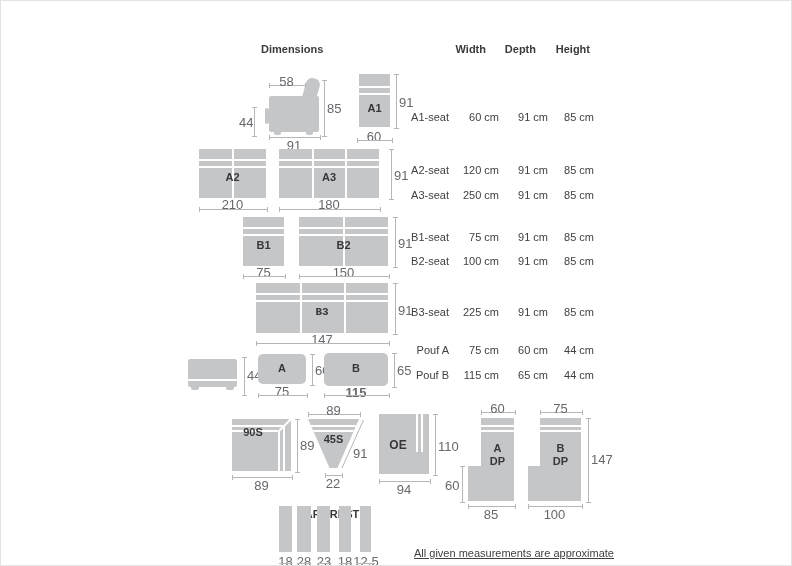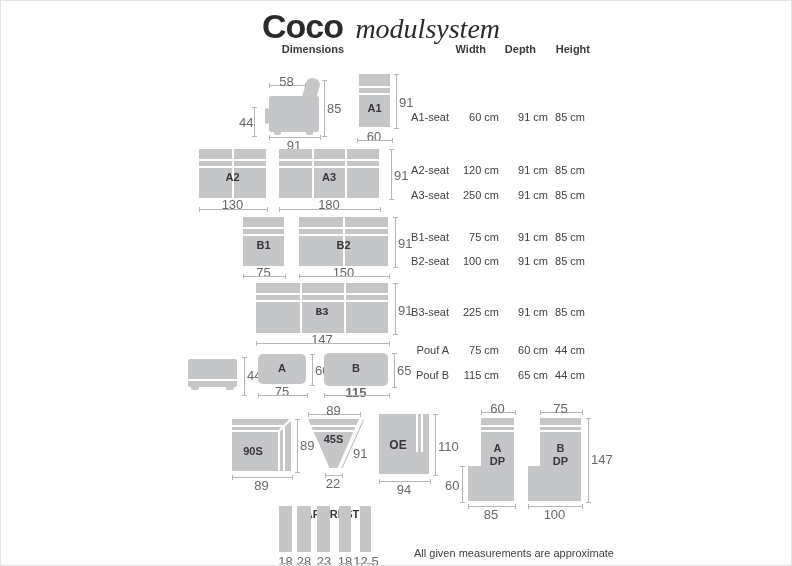--- a/index.html
+++ b/index.html
@@ -7,47 +7,43 @@
         font-family:"Liberation Sans",sans-serif;overflow:hidden;box-sizing:border-box;}
   .abs{position:absolute;}
   
   .title{position:absolute;top:6px;left:0;width:760px;text-align:center;color:#2b2b2d;white-space:nowrap;}
   .title .main{font-weight:bold;font-size:34px;letter-spacing:-1px;}
   .title .sub{font-family:"Liberation Serif",serif;font-style:italic;font-size:28px;margin-left:8px;}
   
   .hdr{position:absolute;top:42px;font-weight:bold;font-size:11px;color:#3b3b3d;}
   .tc{position:absolute;font-size:11px;color:#414042;text-align:right;white-space:nowrap;}
   .c-name{left:370px;width:78px;} .c-w{left:450px;width:48px;}
-  .c-d{left:499px;width:48px;}  .c-h{left:545px;width:48px;text-align:center;}
+  .c-d{left:499px;width:48px;}  .c-h{left:545px;width:48px;}
   
   .box{position:absolute;background:#c5c6c8;}
   .gapH{position:absolute;left:0;right:0;height:2px;background:#fff;}
   .gapV{position:absolute;top:0;bottom:0;width:2px;background:#fff;}
   .mlabel{position:absolute;font-weight:bold;font-size:11px;color:#37373a;text-align:center;white-space:nowrap;}
   
   .dim{position:absolute;font-size:13px;color:#67686c;text-align:center;white-space:nowrap;}
   .dimh{position:absolute;height:5px;border-left:1px solid #b5b6b9;border-right:1px solid #b5b6b9;}
   .dimh::after{content:"";position:absolute;left:0;right:0;top:2px;border-top:1px solid #b5b6b9;}
   .dimv{position:absolute;width:5px;border-top:1px solid #b5b6b9;border-bottom:1px solid #b5b6b9;}
   .dimv::after{content:"";position:absolute;top:0;bottom:0;left:2px;border-left:1px solid #b5b6b9;}
   .uline{position:absolute;height:0;border-top:1px solid #b5b6b9;}
-  .note{position:absolute;font-size:11px;color:#414042;white-space:nowrap;}
+  .note{position:absolute;font-size:11px;color:#414042;white-space:nowrap;text-decoration:underline;}
   .armtitle{position:absolute;font-weight:bold;font-size:11px;color:#37373a;text-align:center;}
 </style>
 </head>
 <body>
 
 <div class="page">
 
-  <div class="title">
-    <span class="main">Coco</span>
-    <span class="sub">modulsystem</span>
-  </div>
-
-  <div class="hdr" style="left:266px;width:92px;text-align:center;">Dimensions</div>
+
+  <div class="hdr" style="left:260px;width:92px;text-align:left;">Dimensions</div>
   <div class="hdr" style="left:437px;width:48px;text-align:right;">Width</div>
   <div class="hdr" style="left:487px;width:48px;text-align:right;">Depth</div>
   <div class="hdr" style="left:539px;width:50px;text-align:right;">Height</div>
 
   <div>
     <span class="tc c-name" style="top:110px">A1-seat</span>
     <span class="tc c-w" style="top:110px">60 cm</span>
     <span class="tc c-d" style="top:110px">91 cm</span>
     <span class="tc c-h" style="top:110px">85 cm</span>
   </div>
@@ -117,21 +113,21 @@
   <div class="dimh" style="left:356px;top:137px;width:34px;"></div>
   <div class="dimv" style="left:393px;top:73px;height:53px;"></div>
   <div class="dim" style="left:398px;top:94px;width:12px;">91</div>
 
   <div class="box" style="left:198px;top:148px;width:67px;height:49px;">
     <div class="gapH" style="top:10px"></div>
     <div class="gapH" style="top:17px"></div>
     <div class="gapV" style="left:33px"></div>
   </div>
   <div class="mlabel" style="left:198px;top:170px;width:67px;">A2</div>
-  <div class="dim" style="left:198px;top:196px;width:67px;">130</div>
+  <div class="dim" style="left:198px;top:196px;width:67px;">210</div>
   <div class="dimh" style="left:198px;top:206px;width:67px;"></div>
 
   <div class="box" style="left:278px;top:148px;width:100px;height:49px;">
     <div class="gapH" style="top:10px"></div>
     <div class="gapH" style="top:17px"></div>
     <div class="gapV" style="left:33px"></div>
     <div class="gapV" style="left:66px"></div>
   </div>
   <div class="mlabel" style="left:278px;top:170px;width:100px;">A3</div>
   <div class="dim" style="left:278px;top:196px;width:100px;">180</div>
@@ -193,21 +189,21 @@
   <div class="dimh" style="left:323px;top:392px;width:64px;"></div>
 
   <svg class="abs" style="left:231px;top:418px;" width="59" height="52">
     <rect x="0" y="0" width="59" height="52" fill="#c5c6c8"></rect>
     <line x1="0" y1="7" x2="51" y2="7" stroke="#fff" stroke-width="2"></line>
     <line x1="0" y1="12" x2="46" y2="12" stroke="#fff" stroke-width="2"></line>
     <line x1="52" y1="7" x2="52" y2="52" stroke="#fff" stroke-width="2"></line>
     <line x1="47" y1="12" x2="47" y2="52" stroke="#fff" stroke-width="2"></line>
     <line x1="59" y1="0" x2="47" y2="12" stroke="#fff" stroke-width="2"></line>
   </svg>
-  <div class="mlabel" style="left:231px;top:444px;width:24px;padding-left:9px;">90S</div>
+  <div class="mlabel" style="left:231px;top:425px;width:24px;padding-left:9px;">90S</div>
   <div class="dimv" style="left:294px;top:418px;height:52px;"></div>
   <div class="dim" style="left:299px;top:437px;width:12px;">89</div>
   <div class="dimh" style="left:231px;top:474px;width:59px;"></div>
   <div class="dim" style="left:231px;top:477px;width:59px;">89</div>
 
   <svg class="abs" style="left:307px;top:418px;" width="62" height="50">
     <polygon points="0,0 51,0 29.5,49 21.5,49" fill="#c5c6c8"></polygon>
     <line x1="3" y1="7" x2="48" y2="7" stroke="#fff" stroke-width="2"></line>
     <line x1="5.3" y1="12" x2="45.7" y2="12" stroke="#fff" stroke-width="2"></line>
     <line x1="55.5" y1="1" x2="34" y2="49" stroke="#b5b6b9" stroke-width="1"></line>

